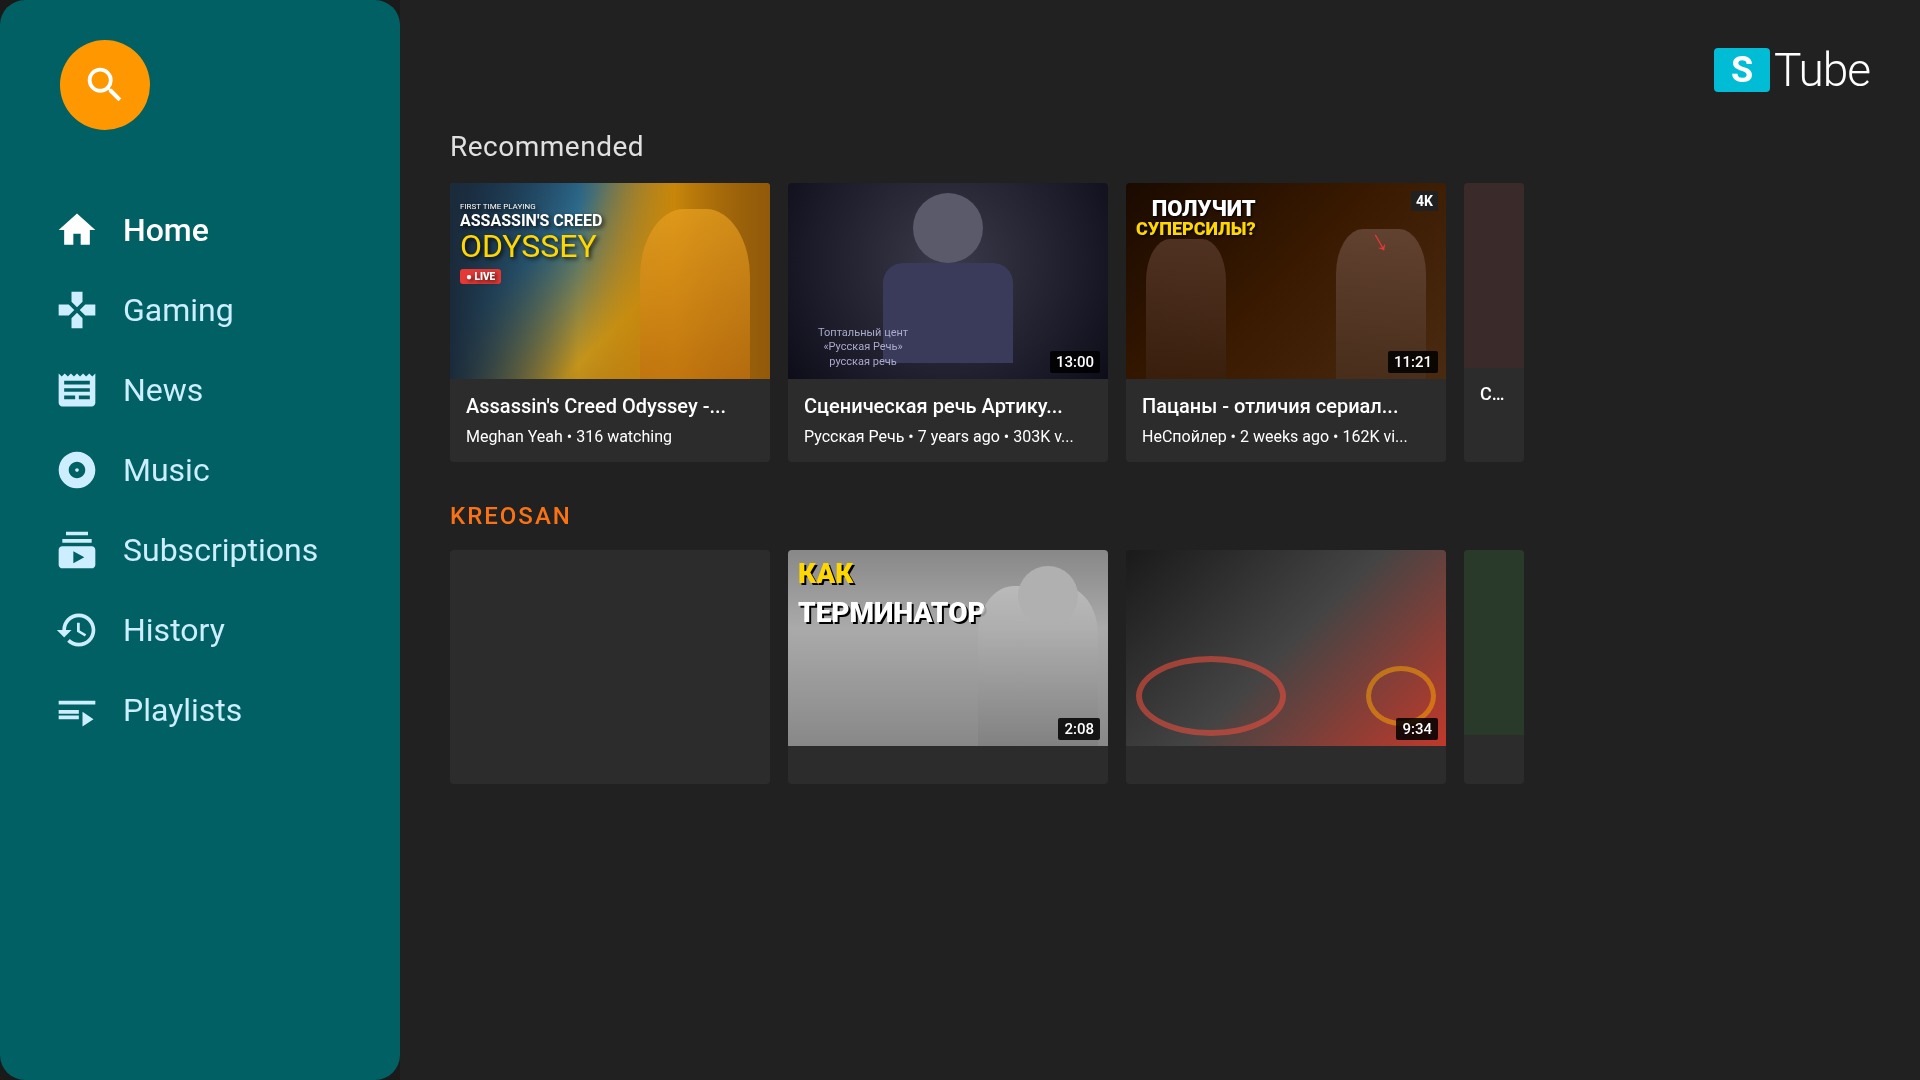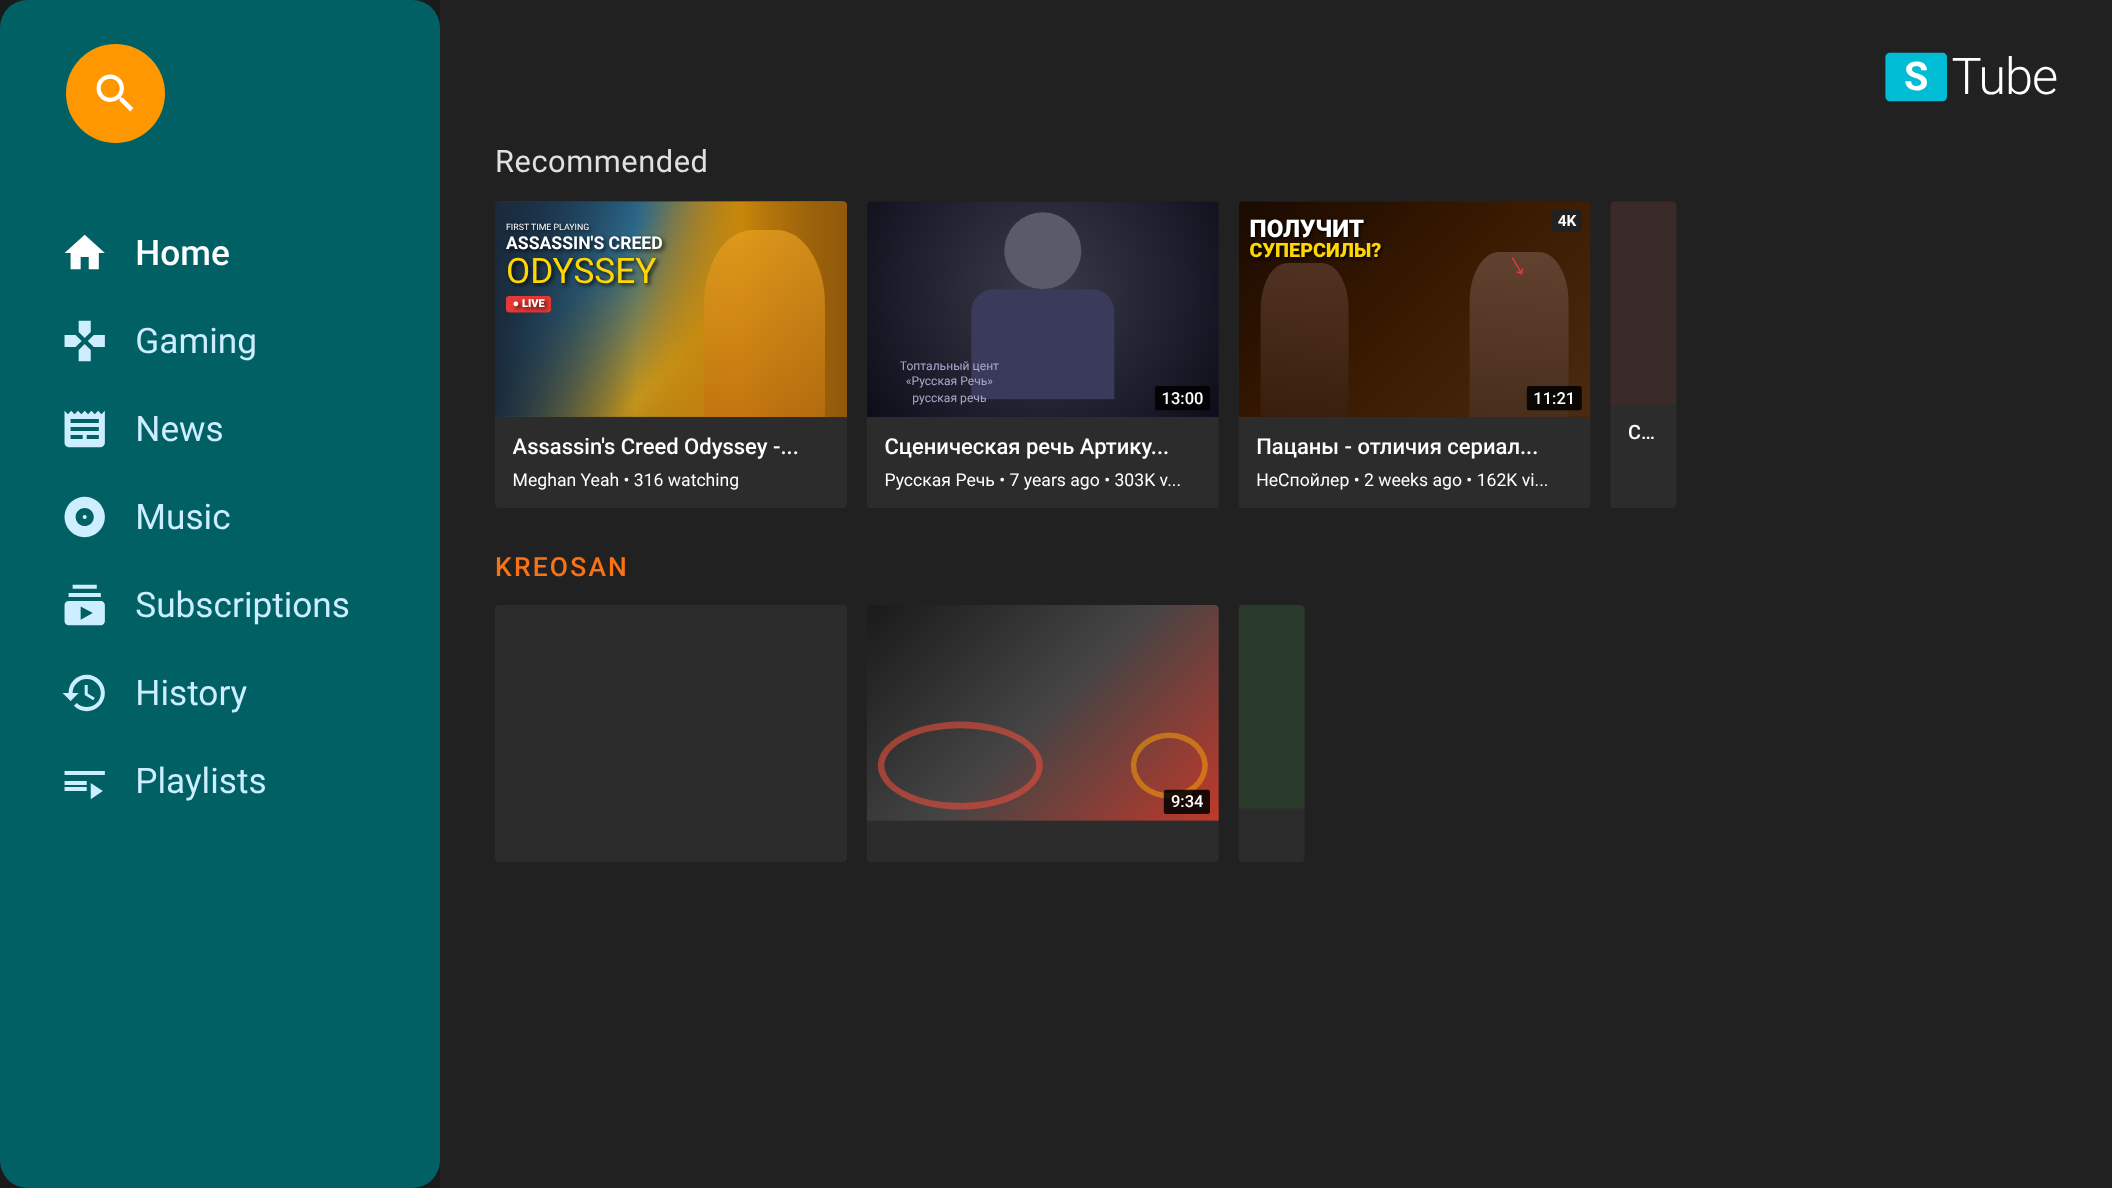--- a/index.html
+++ b/index.html
@@ -414,21 +414,21 @@
             </div>
             <div class="duration">13:00</div>
           </div>
           <div class="video-info">
             <div class="video-title">Сценическая речь Артику...</div>
             <div class="video-meta">Русская Речь • 7 years ago • 303K v...</div>
           </div>
         </div>
 
         <div class="video-card">
-          <div class="video-thumb thumb-pc" style="position:relative;">
+          <div class="video-thumb thumb-pc" style="position:relative;text-align:right;">
 
             <div style="position:absolute;inset:0;background:linear-gradient(135deg,#1a0a00,#3a1a00,#4a2a10);"></div>
 
             <div style="position:absolute;left:10px;top:15px;z-index:3;color:white;font-size:11px;font-weight:900;text-shadow:1px 1px 3px black;line-height:1.2;">
               <div style="font-size:22px;font-weight:900;color:white;line-height:1;">ПОЛУЧИТ</div>
               <div style="font-size:18px;font-weight:900;color:#FFD700;line-height:1;">СУПЕРСИЛЫ?</div>
             </div>
 
             <div class="red-arrow">↓</div>
 
@@ -457,20 +457,34 @@
       <div class="section-title uppercase">KREOSAN</div>
       <div class="video-row">
 
         <div class="video-card">
           <div class="video-info">
             <div class="video-title"> </div>
             <div class="video-meta"> </div>
           </div>
         </div>
 
+        <div class="video-card">
+          <div class="video-thumb thumb-k2" style="position:relative;background:linear-gradient(180deg,#888 0%,#aaa 40%,#888 100%);">
+            <div class="thumb-k2-text">как</div>
+            <div style="position:absolute;left:10px;top:46px;font-size:28px;font-weight:900;color:white;text-shadow:2px 2px 0 #000;text-transform:uppercase;z-index:2;">ТЕРМИНАТОР</div>
+
+            <div style="position:absolute;right:10px;bottom:0;width:120px;height:160px;background:linear-gradient(to bottom,#c0c0c0,#808080);border-radius:30% 30% 0 0;opacity:0.85;z-index:3;"></div>
+            <div style="position:absolute;right:30px;bottom:120px;width:60px;height:60px;background:#b0b0b0;border-radius:50%;z-index:4;"></div>
+            <div class="duration">2:08</div>
+          </div>
+          <div class="video-info">
+            <div class="video-title"> </div>
+            <div class="video-meta"> </div>
+          </div>
+        </div>
 
         <div class="video-card">
           <div class="video-thumb thumb-k3" style="position:relative;background:linear-gradient(135deg,#1a1a1a,#444,#c0392b);">
 
             <div style="position:absolute;bottom:10px;left:10px;width:150px;height:80px;border:6px solid #e74c3c;border-radius:50%;opacity:0.6;z-index:2;"></div>
             <div style="position:absolute;bottom:20px;right:10px;width:70px;height:60px;border:5px solid #ffaa00;border-radius:50%;opacity:0.5;z-index:2;"></div>
             <div class="duration">9:34</div>
           </div>
           <div class="video-info">
             <div class="video-title"> </div>

